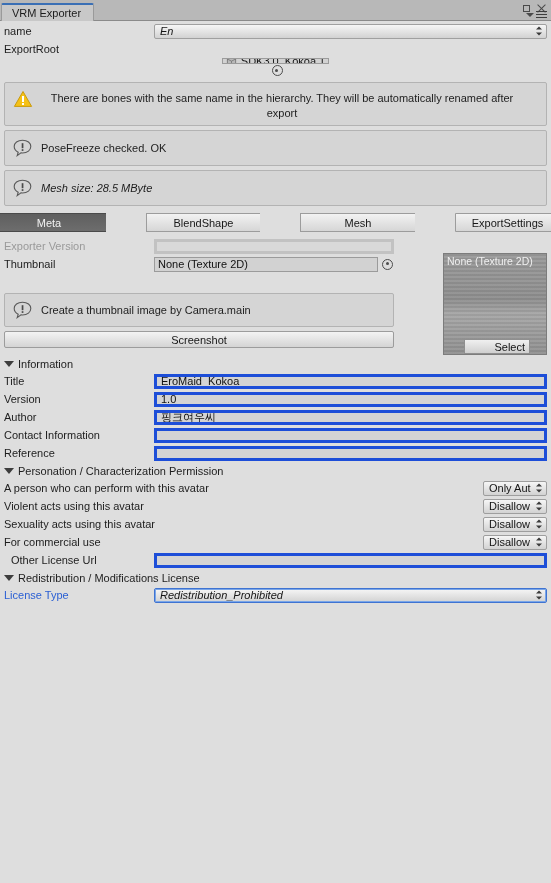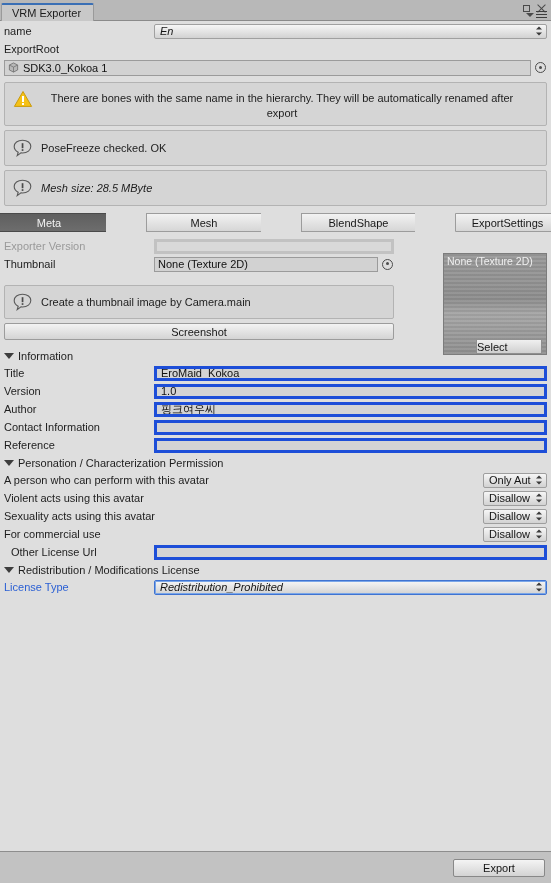--- a/index.html
+++ b/index.html
@@ -145,24 +145,24 @@
   .thumb-wrap { position: absolute; right: 4px; top: 232px; width: 104px; }
   .thumb-box {
     width: 104px; height: 102px; position: relative; overflow: hidden;
     background:
       repeating-linear-gradient(0deg, rgba(255,255,255,.05) 0 2px, rgba(0,0,0,.05) 2px 4px),
       linear-gradient(180deg, #9a9a9a, #8e8e8e 45%, #a6a6a6 60%, #909090);
     border: 1px solid #7c7c7c;
   }
   .thumb-label { position: absolute; left: 3px; top: 1px; font-size: 10.5px; color: #efefef; white-space: nowrap; }
   .sel-btn {
-    position: absolute; right: 4px; bottom: 0; height: 15px; width: 66px;
+    position: absolute; right: 16px; bottom: 0; height: 15px; width: 66px;
     background: linear-gradient(#f0f0f0, #cfcfcf);
     border: 1px solid #8f8f8f;
-    display: flex; align-items: center; justify-content: flex-start;
+    display: flex; align-items: center; justify-content: flex-end;
     padding-right: 4px; font-size: 11px; color: #141414;
   }
 
   
   .foldout { display: flex; align-items: center; gap: 4px; height: 17px; }
   .ic-tri { width: 0; height: 0; border-left: 5px solid transparent; border-right: 5px solid transparent; border-top: 6px solid #3d3d3d; }
   .foldout .ftext { font-size: 11px; color: #1d1d1d; }
 
   .small-popup {
     width: 64px; height: 15px; position: relative; flex: 0 0 auto;
@@ -220,21 +220,21 @@
       <div class="popup">
         <span>En</span>
         <span class="updown"></span>
       </div>
     </div>
 
     <div class="row">
       <div class="lbl">ExportRoot</div>
     </div>
 
-    <div class="row" style="height:19px; margin-bottom:5px;">
+    <div class="row" style="height:19px; margin-bottom:5px;flex-direction:column;">
       <div class="objfield">
         <span class="prefab-ico">
           <svg viewBox="0 0 12 12" width="11" height="11">
             <path d="M6 1 L10.5 3.3 L10.5 8.7 L6 11 L1.5 8.7 L1.5 3.3 Z" fill="#b8b8b8" stroke="#6e6e6e" stroke-width="0.9"></path>
             <path d="M1.5 3.3 L6 5.6 L10.5 3.3" fill="none" stroke="#6e6e6e" stroke-width="0.8"></path>
             <path d="M6 5.6 L6 11" fill="none" stroke="#6e6e6e" stroke-width="0.8"></path>
           </svg>
         </span>
         <span>SDK3.0_Kokoa 1</span>
       </div>
@@ -272,25 +272,25 @@
         </svg>
       </span>
       <span class="htext">Mesh size: 28.5 MByte</span>
     </div>
 
     <div class="tabbar">
       <div class="inner">
         <div class="tbtn active" style="width:115px;">
             <span>Meta</span>
           </div>
+        <div class="tbtn" style="width:114px;">
+            <span>BlendShape</span>
+          </div>
         <div class="tbtn" style="width:115px;">
             <span>Mesh</span>
-          </div>
-        <div class="tbtn" style="width:114px;">
-            <span>BlendShape</span>
           </div>
         <div class="tbtn" style="width:105px;">
             <span>ExportSettings</span>
           </div>
       </div>
     </div>
 
     <div style="width:390px;">
 
       <div class="row">
@@ -301,21 +301,21 @@
       </div>
 
       <div class="row">
         <div class="lbl spacer-lbl">Thumbnail</div>
         <div class="objfield" style="height:15px;">
           <span>None (Texture 2D)</span>
         </div>
         <span class="picker"></span>
       </div>
 
-      <div class="helpbox" style="height:34px; align-items:center; margin-top:12px;text-align:center;">
+      <div class="helpbox" style="height:34px; align-items:center; margin-top:20px;text-align:center;">
         <span class="ic-info">
           <svg viewBox="0 0 19 18" width="19" height="18">
             <path d="M9.5 1.2 C4.6 1.2 1.2 4 1.2 7.6 C1.2 10 2.8 12.1 5.2 13.2 L4.2 16.6 L8 13.9 C8.5 14 9 14 9.5 14 C14.4 14 17.8 11.2 17.8 7.6 C17.8 4 14.4 1.2 9.5 1.2 Z" fill="none" stroke="#5a5a5a" stroke-width="1.1"></path>
             <rect x="8.7" y="4.2" width="1.7" height="5" fill="#4a4a4a"></rect>
             <rect x="8.7" y="10.2" width="1.7" height="1.7" fill="#4a4a4a"></rect>
           </svg>
         </span>
         <span class="htext">Create a thumbnail image by Camera.main</span>
       </div>
 
@@ -418,19 +418,14 @@
     <div class="row">
       <div class="lbl blue spacer-lbl">License Type</div>
       <div class="popup focus">
         <span>Redistribution_Prohibited</span>
         <span class="updown"></span>
       </div>
     </div>
 
   </div>
 
-  <div class="footer">
-    <div class="export-btn">
-      <span>Export</span>
-    </div>
-  </div>
 
 </div>
 
 </body></html>

